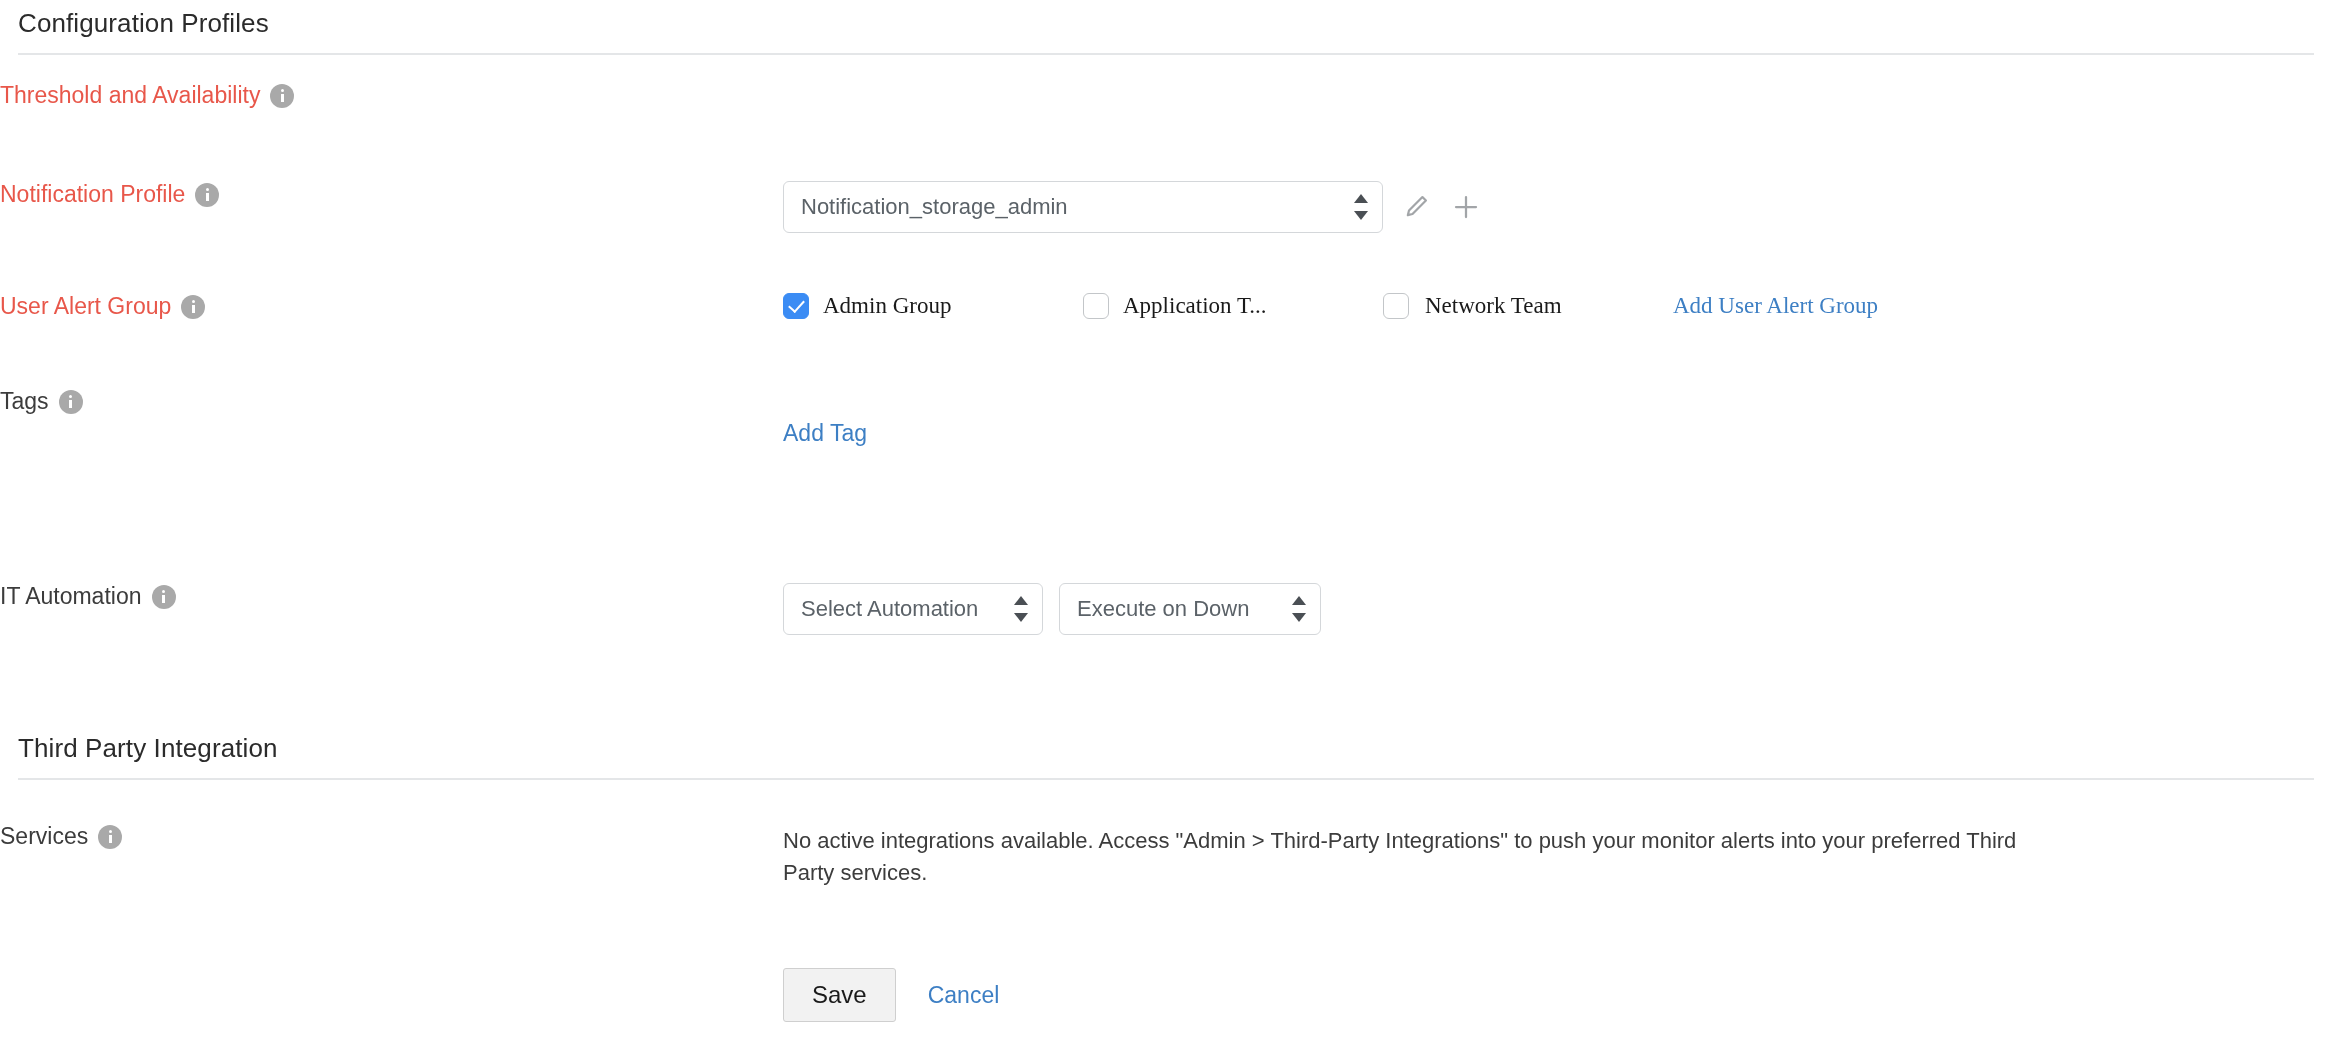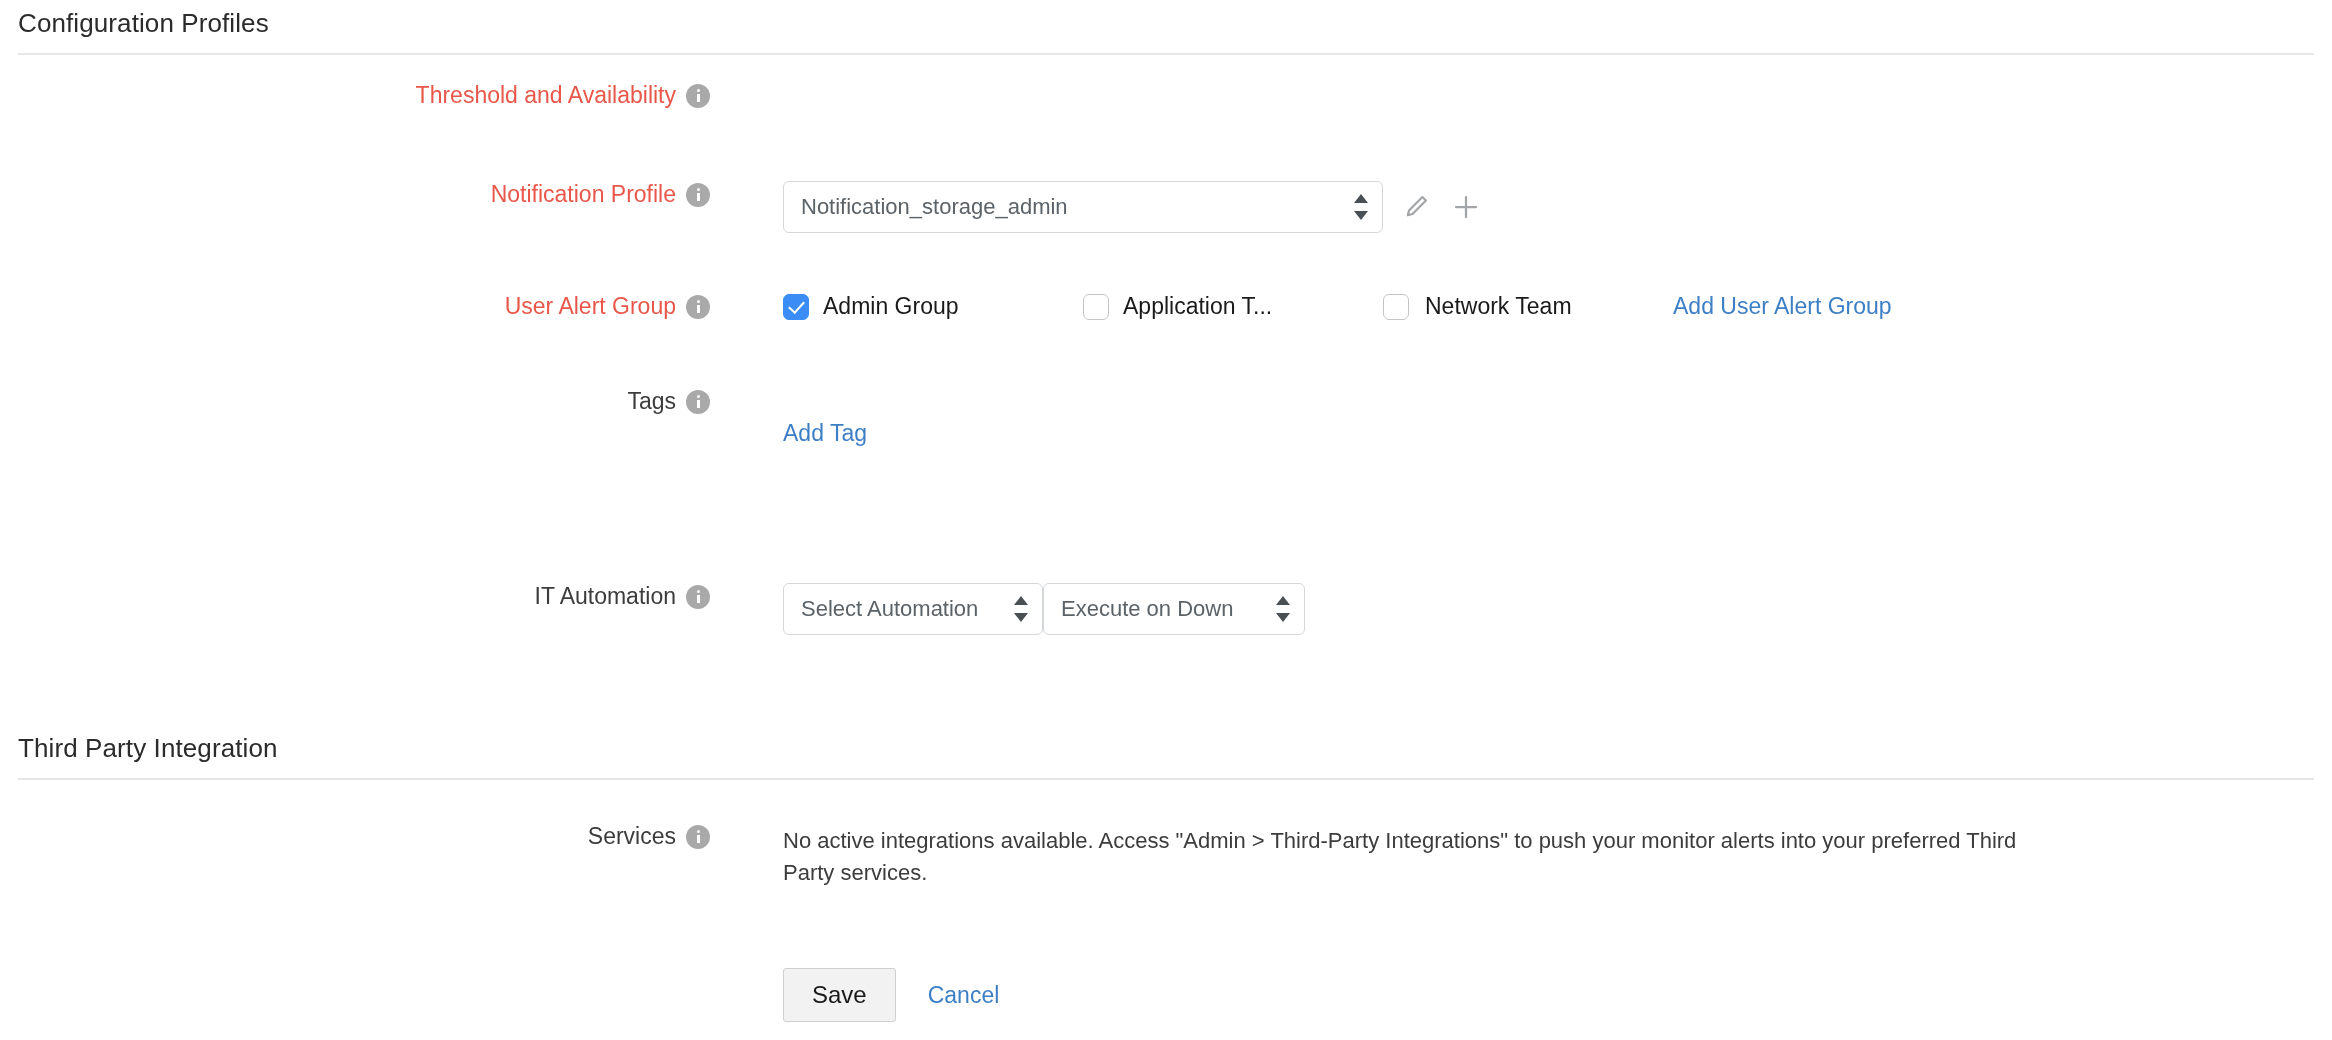--- a/index.html
+++ b/index.html
@@ -34,21 +34,20 @@
   
   .row {
     display: flex;
     align-items: flex-start;
   }
   .label-cell {
     width: 710px;
     flex: 0 0 710px;
     display: flex;
     align-items: center;
-    justify-content: flex-end;
     gap: 10px;
     padding-right: 0;
   }
   .label-text {
     font-size: 23px;
     white-space: nowrap;
   }
   .label-text.req { color: #e8574a; }
   .label-text.plain { color: #3c3c3c; }
 
@@ -260,21 +259,21 @@
         </svg>
       </span>
     </div>
   </div>
 
   <div class="row" style="position:absolute; left:0; top:293px; width:2332px;">
     <div class="label-cell">
       <span class="label-text req">User Alert Group</span>
       <span class="info-icon"></span>
     </div>
-    <div class="field-cell" style="padding-left:0;">
+    <div class="field-cell" style="padding-left:0;font-family:Liberation Serif, serif;">
       <div class="chk-group">
         <label class="chk-item" style="width:300px; margin-left:73px;">
           <span class="cbox checked"></span>
           <span class="chk-label">Admin Group</span>
         </label>
         <label class="chk-item" style="width:300px;">
           <span class="cbox"></span>
           <span class="chk-label">Application T...</span>
         </label>
         <label class="chk-item" style="width:290px;gap:16px;">
@@ -304,21 +303,21 @@
       <span class="info-icon"></span>
     </div>
     <div class="field-cell">
       <div class="sel w-auto1">
         <span>Select Automation</span>
         <span class="spin">
           <span class="up"></span>
             <span class="dn"></span>
         </span>
       </div>
-      <div class="sel w-auto2" style="margin-left:0;">
+      <div class="sel w-auto2" style="margin-left:16px;">
         <span>Execute on Down</span>
         <span class="spin">
           <span class="up"></span>
             <span class="dn"></span>
         </span>
       </div>
     </div>
   </div>
 
   <div style="position:absolute; left:0; top:733px; width:2332px;">

